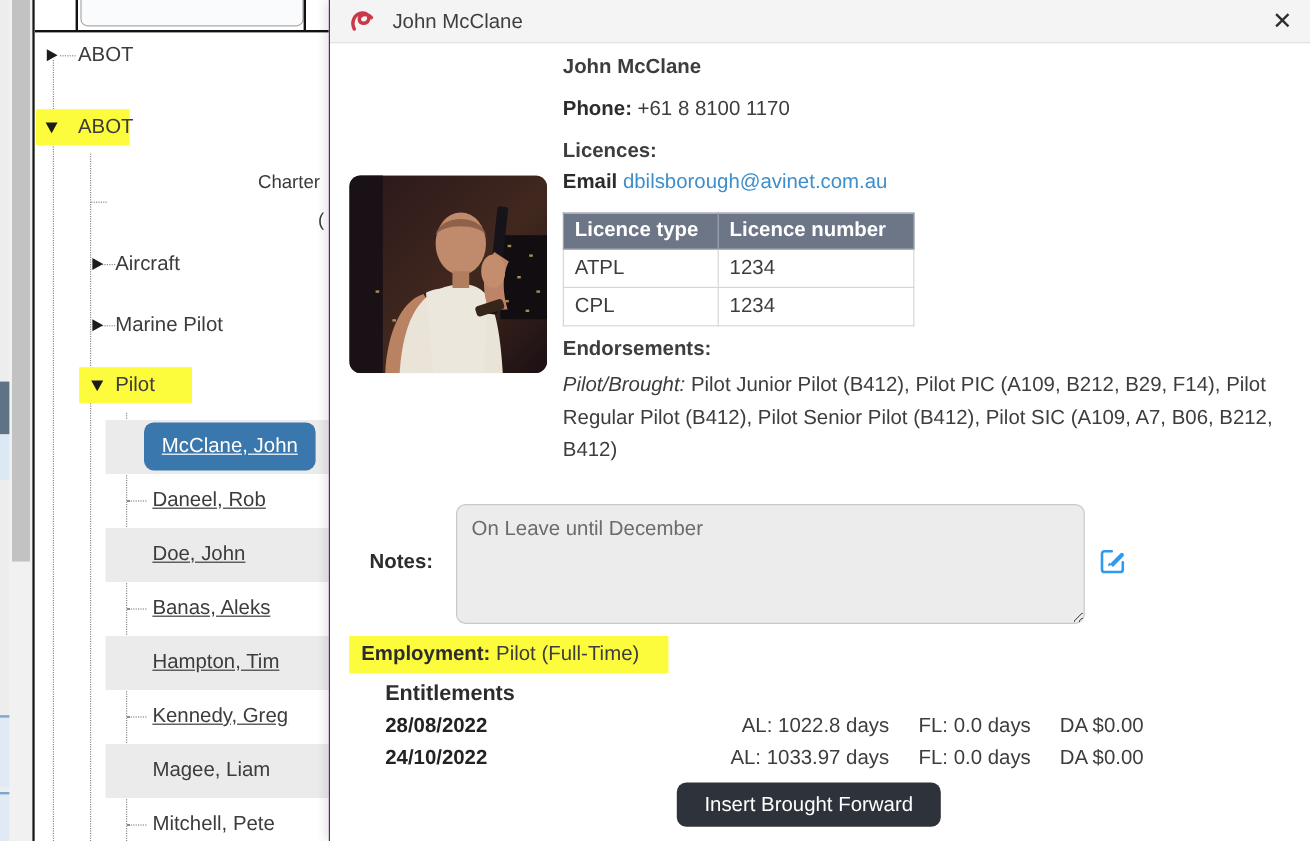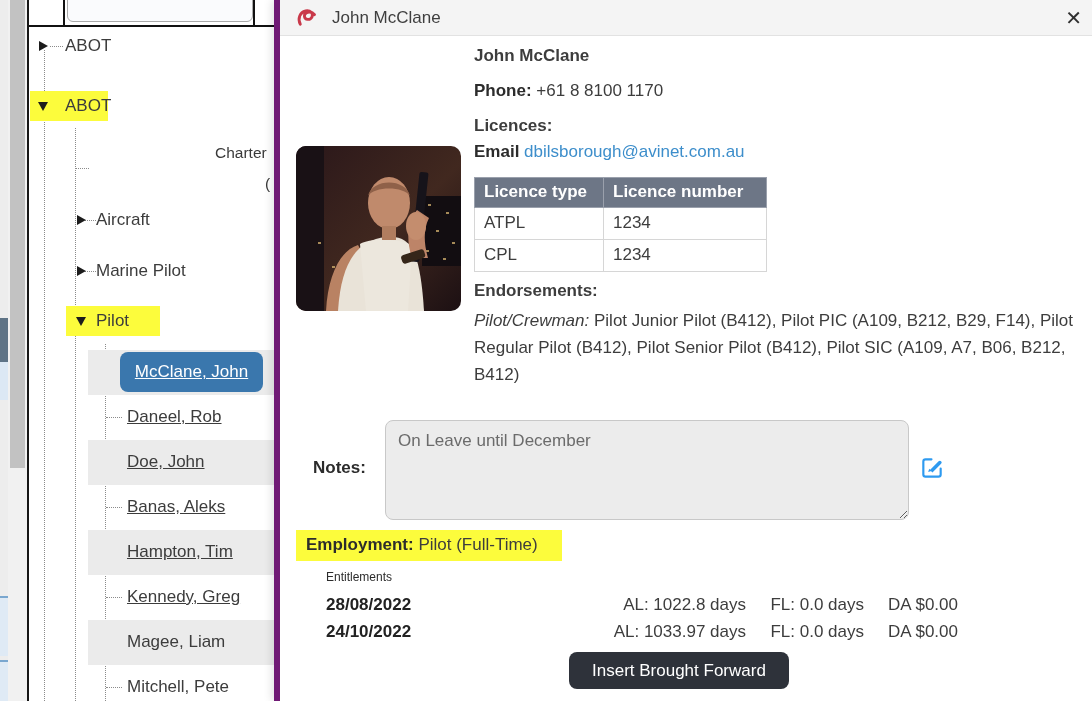--- a/index.html
+++ b/index.html
@@ -52,21 +52,21 @@
   .u { text-decoration:underline; }
   .sel-pill {
     left:91px; top:352px; width:143px; height:40px; background:#3a77ad; border-radius:8px;
     display:flex; align-items:center; justify-content:center;
   }
   .sel-pill span { color:#fff; font-size:17px; text-decoration:underline; white-space:nowrap; }
 
   
   .modal {
     left:274px; top:0; width:818px; height:701px; background:#fff;
-    border-left:6px solid #701a75; box-shadow:-3px 0 8px rgba(0,0,0,.10);
+    border-left:1px solid #701a75; box-shadow:-3px 0 8px rgba(0,0,0,.10);
   }
   .modal-header {
     position:absolute; left:0; top:0; width:818px; height:36px; background:#f4f4f4;
     border-bottom:1px solid #e2e2e2; display:flex; align-items:center; padding:0 16px;
   }
   .modal-title { font-size:17px; color:#3f3f3f; margin-left:13px; }
   .modal-close { margin-left:auto; font-size:20px; color:#2f2f2f; cursor:pointer; line-height:20px; }
 
   .photo { left:16px; top:146px; width:165px; height:165px; border-radius:10px; overflow:hidden; }
 
@@ -90,21 +90,21 @@
   .notes-label { left:33px; top:458px; font-size:17px; }
   .notes-area {
     left:105px; top:420px; width:524px; height:100px; background:#ececec;
     border:1px solid #c8c8c8; border-radius:8px; padding:10px 12px; color:#6b6b6b;
     font:17px "Liberation Sans",sans-serif; resize:both;
   }
   .edit-icon { left:639px; top:455px; width:26px; height:26px; cursor:pointer; }
 
   .employment { left:16px; top:530px; padding:5px 24px 6px 10px; font-size:17px; }
   .entitle { left:46px; top:567px; width:700px; }
-  .entitle-h { font-size:12px; font-weight:normal; color:#2c2c2c; margin-bottom:8px; line-height:20px; }
+  .entitle-h { font-size:18px; font-weight:bold; color:#2c2c2c; margin-bottom:8px; line-height:20px; }
   .ent-row { display:flex; font-size:17px; line-height:20px; margin-bottom:7px; }
   .ent-date { width:242px; font-weight:bold; color:#222; }
   .ent-al { width:178px; text-align:right; }
   .ent-fl { width:118px; text-align:right; }
   .ent-da { width:94px; text-align:right; }
 
   .bf-button {
     left:289px; top:652px; height:37px; padding:0 23px; background:#2e323a; color:#fff;
     border:none; border-radius:8px; font:17px "Liberation Sans",sans-serif; cursor:pointer;text-align:center;
   }
@@ -256,21 +256,21 @@
             <td>1234</td>
           </tr>
           <tr>
             <td>CPL</td>
             <td>1234</td>
           </tr>
         </tbody>
       </table>
 
       <div class="line b lic-label">Endorsements:</div>
-      <p class="endors-p"><span class="it">Pilot/Crewman:</span><span> Pilot Junior Pilot (B412), Pilot PIC (A109, B212, B29, F14), Pilot Regular Pilot (B412), Pilot Senior Pilot (B412), Pilot SIC (A109, A7, B06, B212, B412)</span></p>
+      <p class="endors-p"><span class="it">Pilot/Brought:</span><span> Pilot Junior Pilot (B412), Pilot PIC (A109, B212, B29, F14), Pilot Regular Pilot (B412), Pilot Senior Pilot (B412), Pilot SIC (A109, A7, B06, B212, B412)</span></p>
     </div>
 
     <span class="abs b notes-label">Notes:</span>
     <textarea class="abs notes-area" style="">On Leave until December</textarea>
     <svg class="abs edit-icon" viewBox="0 0 24 24">
       <path fill="none" stroke="#2e9af0" stroke-width="2" stroke-linecap="round" stroke-linejoin="round" d="M20 12.5v5.5a2 2 0 0 1-2 2H6a2 2 0 0 1-2-2V6a2 2 0 0 1 2-2h5.5"></path>
       <path fill="#2e9af0" d="M11.2 14.9l-1.1-1.1 8-8a1.6 1.6 0 0 1 2.3 0 1.6 1.6 0 0 1 0 2.3l-8 8zM9.4 12.6l2.1 2.1-3 0.9z"></path>
     </svg>
 
     <div class="abs employment hl-yellow">

